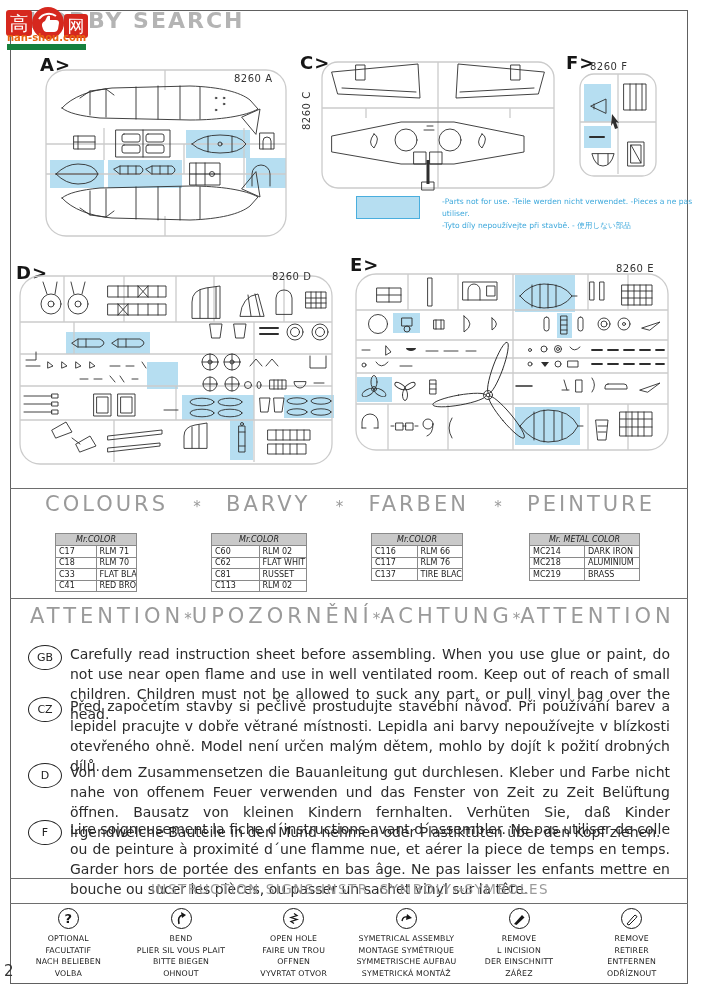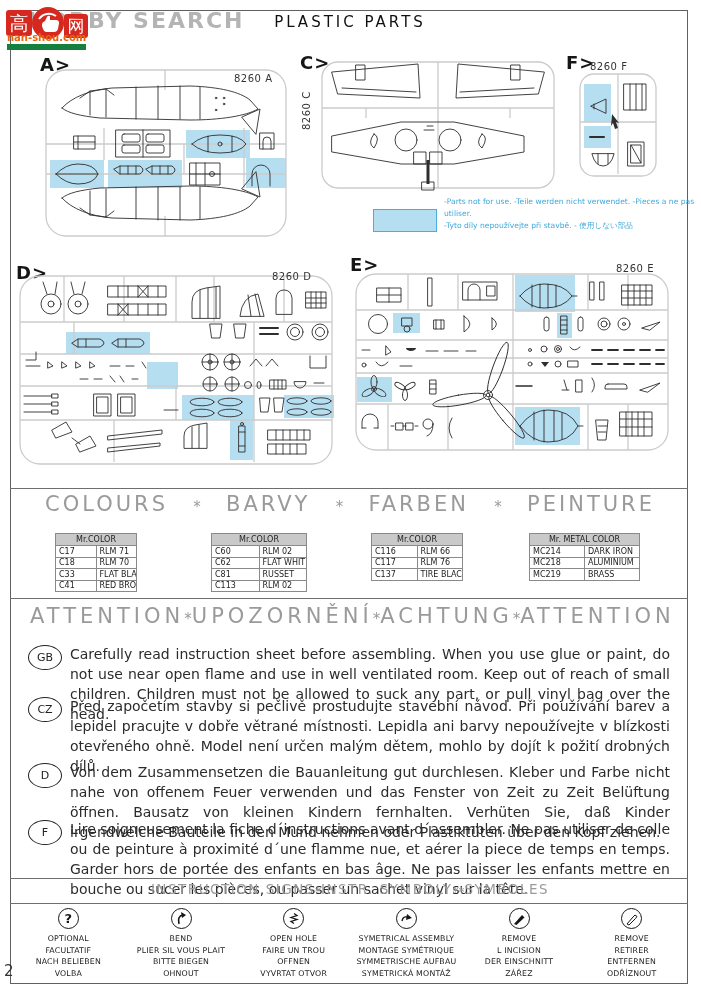--- a/index.html
+++ b/index.html
@@ -17,32 +17,32 @@
   .page-title{position:absolute;left:200px;top:13px;width:300px;text-align:center;font-size:15px;letter-spacing:3px;color:#101010;}
 
   .sprue-label{position:absolute;font-size:18px;font-weight:bold;color:#161616;letter-spacing:1px;}
   svg.sprue{position:absolute;overflow:visible;}
   .rn{fill:none;stroke:#cbcbcb;stroke-width:1.3;}
   .bz{fill:#b6def1;stroke:none;}
   .pt{fill:none;stroke:#2e2e2e;stroke-width:.9;stroke-linejoin:round;stroke-linecap:round;}
   .ptf{fill:#2e2e2e;stroke:none;}
   .code{font-family:"DejaVu Sans",sans-serif;font-size:10px;fill:#333;letter-spacing:.5px;}
 
-  .legend{position:absolute;left:373px;top:196px;display:flex;align-items:flex-end;}
+  .legend{position:absolute;left:356px;top:196px;display:flex;align-items:flex-start;gap:15px;}
   .legend-swatch{width:62px;height:21px;background:#b6def1;border:1px solid #49aede;margin-right:7px;flex:0 0 auto;}
   .legend-text{font-size:7.6px;line-height:1.6;color:#3fa9dc;}
 
   .sec-head{position:absolute;display:flex;justify-content:space-between;align-items:center;color:#9a9a9a;}
   .colours-head{top:492px;left:45px;width:610px;font-size:21px;letter-spacing:3px;}
   .attention-head{top:604px;left:30px;width:640px;font-size:21px;letter-spacing:4px;}
   .signs-head{top:881px;left:14px;width:672px;font-size:13.5px;letter-spacing:1.5px;justify-content:center;}
   .star{font-size:15px;letter-spacing:0;color:#9a9a9a;transform:translateY(3px);}
 
   table.ctable{position:absolute;top:533px;border-collapse:collapse;font-size:8px;color:#222;table-layout:fixed;}
-  .ctable th{background:#c9c9c9;border:1px solid #8a8a8a;font-weight:normal;padding:1px 2px;font-size:8px;}
+  .ctable th{background:#c9c9c9;border:1px solid #8a8a8a;font-weight:normal;padding:1px 2px;font-size:8px;font-style:italic;}
   .ctable td{border:1px solid #8a8a8a;padding:0 3px;height:10.5px;white-space:nowrap;overflow:hidden;}
 
   .att-item{position:absolute;left:28px;width:645px;display:flex;align-items:flex-start;}
   .badge{flex:0 0 32px;height:23px;border:1.2px solid #222;border-radius:50%;display:flex;align-items:center;justify-content:center;font-size:11px;color:#222;margin-right:8px;}
   .att-text{width:600px;font-size:14px;line-height:1.42;color:#2b2b2b;text-align:justify;}
 
   .signs-row{position:absolute;top:908px;left:12px;width:676px;display:flex;}
   .sign{flex:1;display:flex;flex-direction:column;align-items:center;text-align:center;}
   .sign-icon{width:21px;height:21px;border:1.4px solid #161616;border-radius:50%;display:flex;align-items:center;justify-content:center;margin-bottom:4px;box-sizing:border-box;}
   .sign-icon .q{font-size:13px;font-weight:bold;color:#161616;line-height:1;}
@@ -61,21 +61,20 @@
   <span class="wm-circle">
     <svg width="34" height="34" viewBox="0 0 34 34">
       <circle cx="17" cy="17" r="16" fill="#d6281e"></circle>
       <path d="M8,13 a12,12 0 0 1 17,-3" stroke="#fff" stroke-width="2" fill="none"></path>
       <path d="M12,23 q-3,-6 2,-8 l2,-4 q1,-2 3,-1 l0,4 6,0 q3,0 3,3 l-1,6 q-1,3 -4,3 l-8,0 q-2,0 -3,-3 z" fill="#fff"></path>
     </svg>
   </span>
   <span class="wm-box" style="left:64px;top:14px;width:24px;height:24px;font-size:17px;line-height:24px">网</span>
   <div class="wm-domain">nan-shou.com</div>
 
-  <div class="page-title">PLASTIC PARTS</div>
 
   <div class="sprue-label" style="left:40px;top:54px">A&gt;</div>
   <div class="sprue-label" style="left:300px;top:52px">C&gt;</div>
   <div class="sprue-label" style="left:566px;top:52px">F&gt;</div>
   <div class="sprue-label" style="left:16px;top:262px">D&gt;</div>
   <div class="sprue-label" style="left:350px;top:254px">E&gt;</div>
 
   <svg class="sprue" style="left:38px;top:60px" width="255" height="186" viewBox="0 0 255 186">
     <rect class="bz" x="148" y="70" width="64" height="28"></rect>
     <rect class="bz" x="12" y="100" width="54" height="28"></rect>

